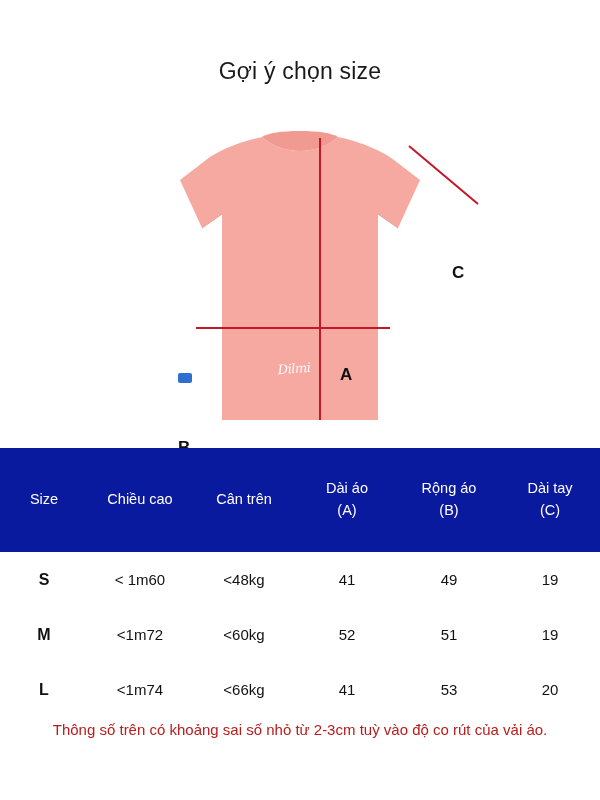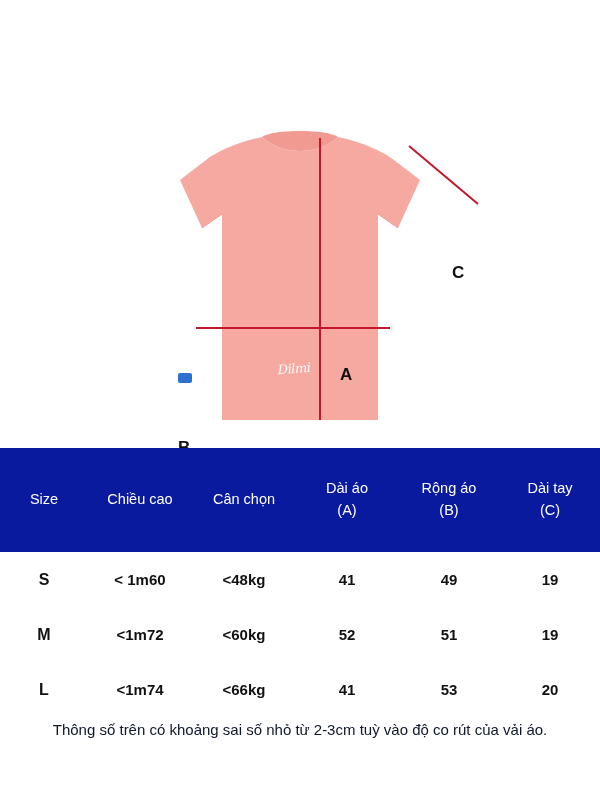--- a/index.html
+++ b/index.html
@@ -106,50 +106,51 @@
     line-height: 1.5;
   }
   table.size-table thead th .sub {
     display: block;
   }
   table.size-table tbody td {
     font-size: 15px;
     text-align: center;
     height: 53px;
     color: #111;
-    font-weight: 700;
+    font-weight: 400;
   }
   table.size-table tbody td.size-cell {
     font-weight: 700;
     font-size: 16px;
   }
   .col-size { width: 88px; }
   .col-height { width: 104px; }
   .col-weight { width: 104px; }
   .col-a { width: 102px; }
   .col-b { width: 102px; }
   .col-c { width: 100px; }
   .note {
     position: absolute;
     top: 718px;
     left: 0;
     width: 600px;
     text-align: center;
     font-size: 15px;
     line-height: 1.55;
-    color: #0f172a;
+    color: #b91c1c;
     padding: 0 40px;
     box-sizing: border-box;
   }
 </style>
 </head>
 <body>
 
 <div class="page">
 
+  <div class="title">Gợi ý chọn size</div>
 
   <div class="shirt-area">
     <svg class="shirt-svg" width="600" height="330" viewBox="0 0 600 330">
 
       <path d="M206,42
                C216,34 238,24 262,19
                C272,28 286,33 300,33
                C314,33 328,28 338,19
                C362,24 384,34 394,42
                L420,62
@@ -195,21 +196,21 @@
       </colgroup>
       <thead>
         <tr>
           <th>
             <span>Size</span>
           </th>
           <th>
             <span>Chiều cao</span>
           </th>
           <th>
-            <span>Cân chọn</span>
+            <span>Cân trên</span>
           </th>
           <th>
             <span>Dài áo</span>
             <span class="sub">(A)</span>
           </th>
           <th>
             <span>Rộng áo</span>
             <span class="sub">(B)</span>
           </th>
           <th>

